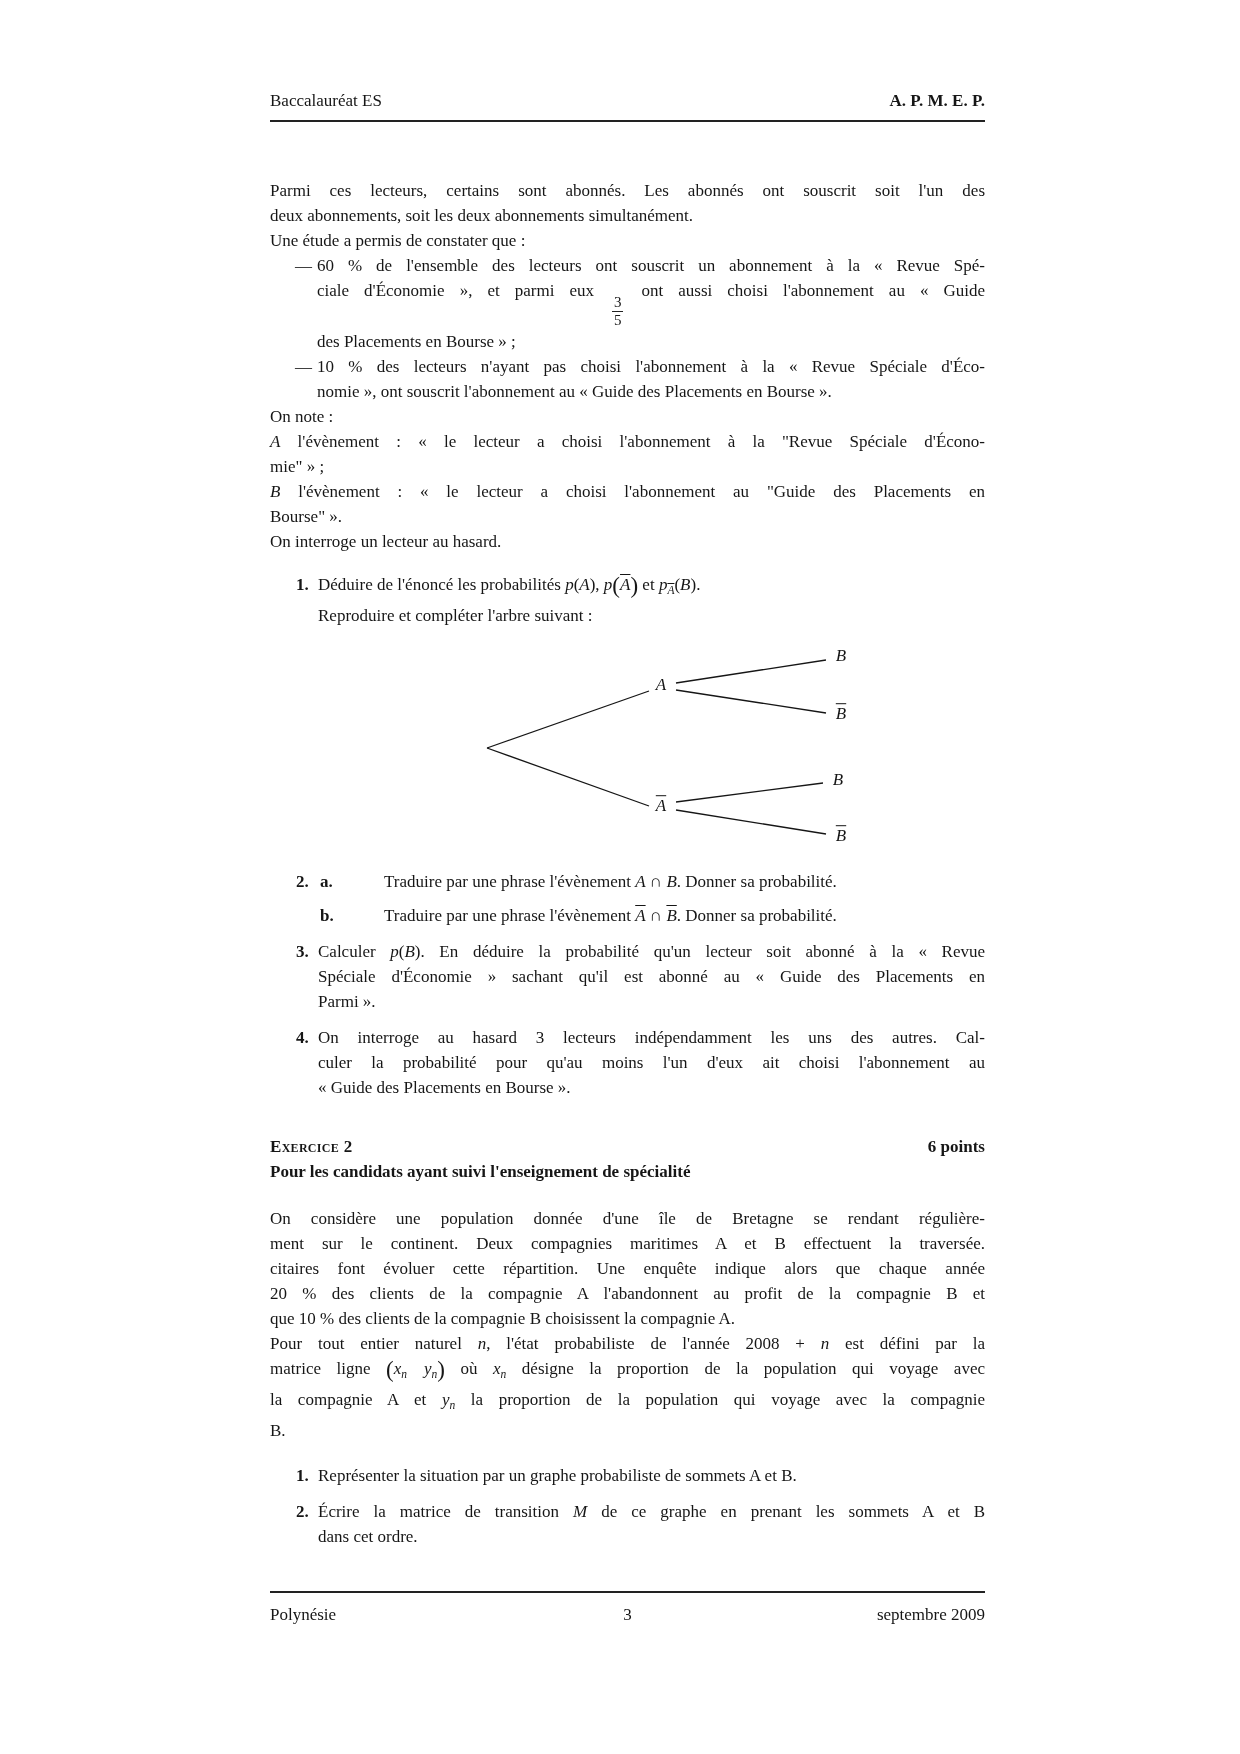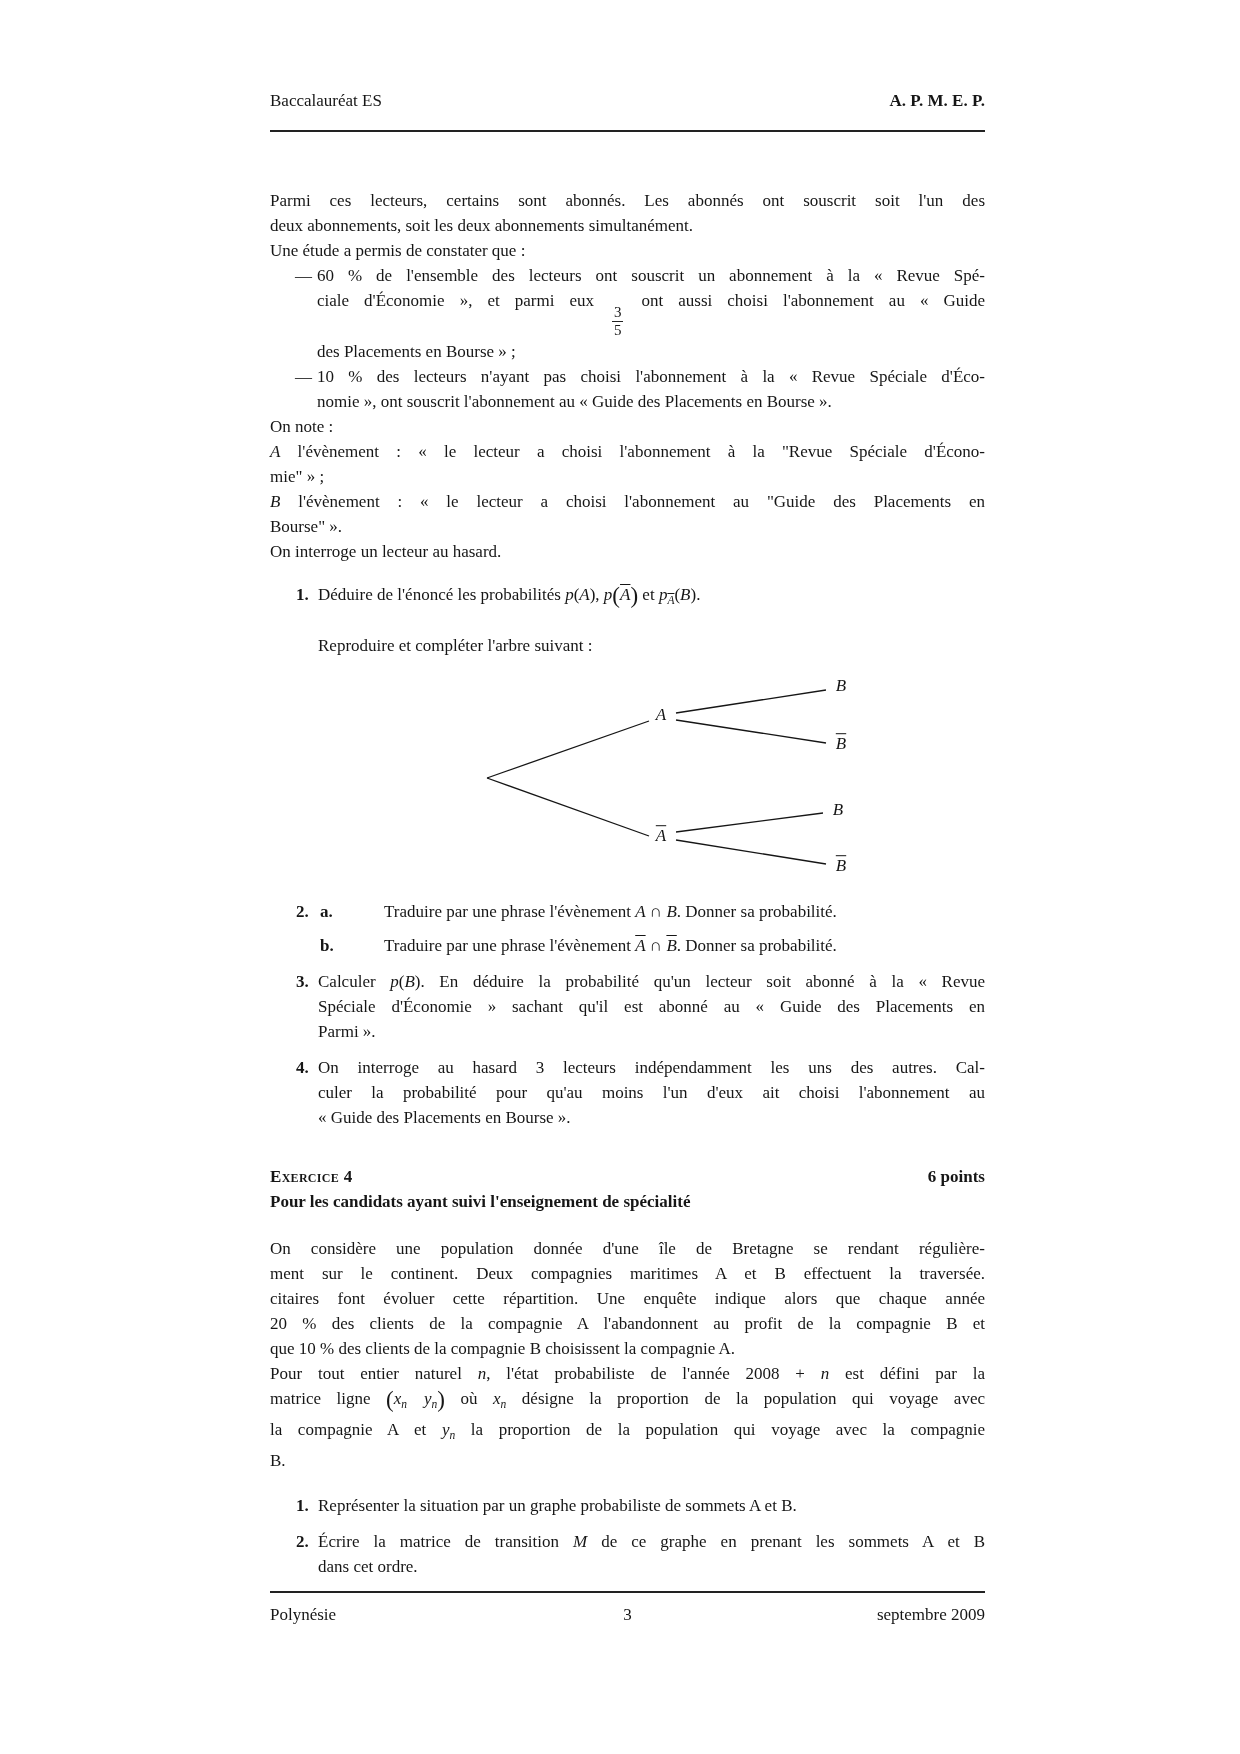--- a/index.html
+++ b/index.html
@@ -3,26 +3,26 @@
 <meta charset="utf-8">
 <style>
   html,body { margin:0; padding:0; }
   body {
     width:1240px; height:1754px; position:relative; background:#ffffff;
     font-family:"Liberation Serif","DejaVu Serif",serif;
     font-size:17px; line-height:25px; color:#161616;
     -webkit-font-smoothing:antialiased;
   }
   .content { position:absolute; left:270px; top:88px; width:715px; }
-  .hdr { display:flex; justify-content:space-between; align-items:flex-end; padding-bottom:17px; border-bottom:2px solid #222; }
+  .hdr { display:flex; justify-content:space-between; align-items:flex-end; padding-bottom:7px; border-bottom:2px solid #222; }
   .b { font-weight:bold; }
   .sc { font-variant:small-caps; letter-spacing:.3px; }
   .ln { min-height:25px; }
   .j { text-align:justify; text-align-last:justify; }
-  .mt6{margin-top:20px} .mt8{margin-top:8px} .mt9{margin-top:9px} .mt11{margin-top:11px}
+  .mt6{margin-top:0} .mt8{margin-top:8px} .mt9{margin-top:9px} .mt11{margin-top:11px}
   .mt12{} .mt18{margin-top:18px} .mt20{margin-top:20px} .mt22{margin-top:22px}
   .mt34{margin-top:34px} .mt56{margin-top:56px}
   .ditem { display:flex; }
   .dmark { flex:0 0 47px; padding-left:25px; box-sizing:border-box; }
   .dbody { flex:1; min-width:0; }
   .nitem { display:flex; }
   .nmark { flex:0 0 48px; padding-left:26px; box-sizing:border-box; font-weight:bold; }
   .nbody { flex:1; min-width:0; }
   .sitem { display:flex; }
   .smark { flex:0 0 30px; padding-left:2px; box-sizing:border-box; font-weight:bold; }
@@ -143,21 +143,21 @@
   <div class="nitem mt11">
     <span class="nmark">4.</span>
     <div class="nbody">
       <div class="ln j">On interroge au hasard 3 lecteurs indépendamment les uns des autres. Cal-</div>
       <div class="ln j">culer la probabilité pour qu'au moins l'un d'eux ait choisi l'abonnement au</div>
       <div class="ln">« Guide des Placements en Bourse ».</div>
     </div>
   </div>
 
   <div class="exhead mt34">
-    <span class="sc b">Exercice 4</span>
+    <span class="sc b">Exercice 2</span>
     <span class="b">6 points</span>
   </div>
   <div class="ln b">Pour les candidats ayant suivi l'enseignement de spécialité</div>
 
   <div class="ln j mt22">On considère une population donnée d'une île de Bretagne se rendant régulière-</div>
   <div class="ln j">ment sur le continent. Deux compagnies maritimes A et B effectuent la traversée.</div>
   <div class="ln j">citaires font évoluer cette répartition. Une enquête indique alors que chaque année</div>
   <div class="ln j">20 % des clients de la compagnie A l'abandonnent au profit de la compagnie B et</div>
   <div class="ln">que 10 % des clients de la compagnie B choisissent la compagnie A.</div>
   <div class="ln j">Pour tout entier naturel <span class="m">n</span>, l'état probabiliste de l'année 2008 + <span class="m">n</span> est défini par la</div>

